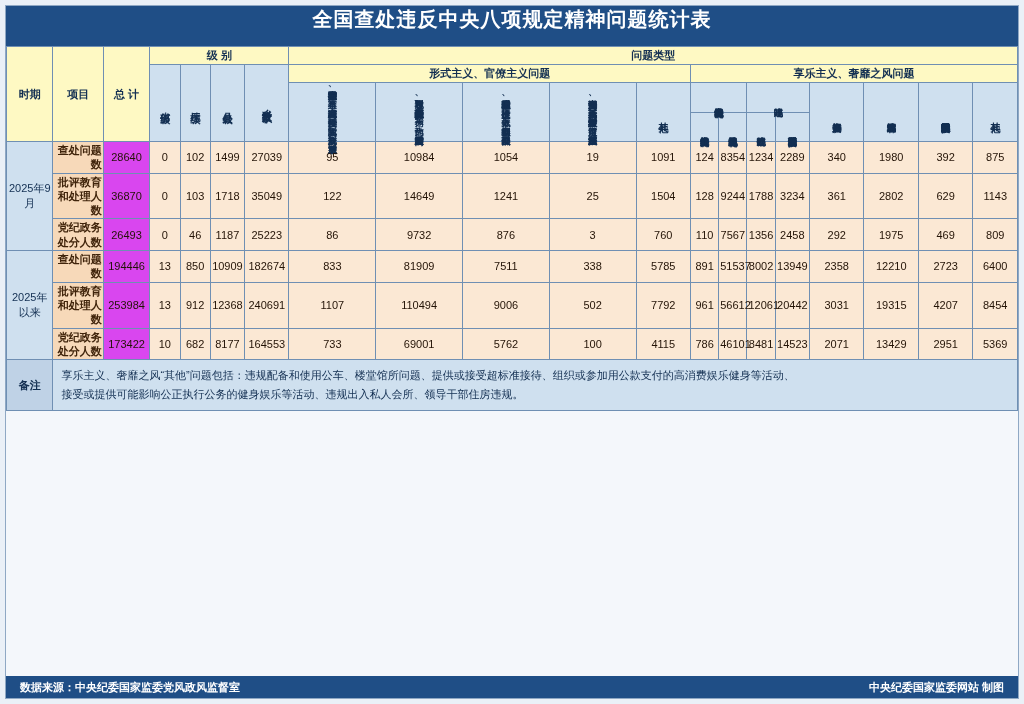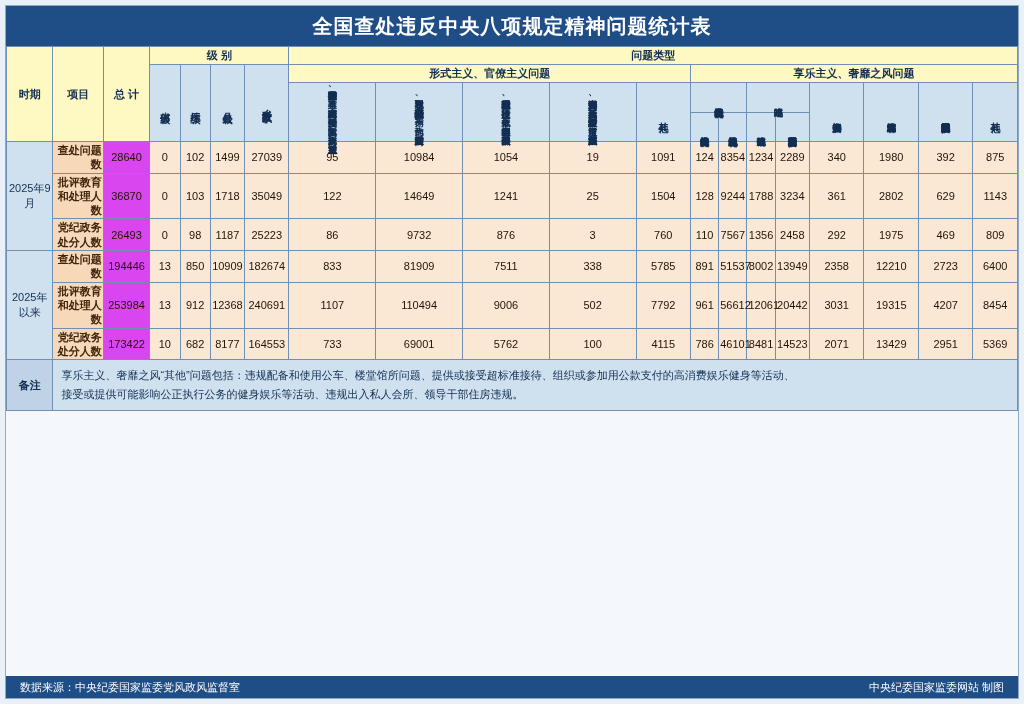--- a/index.html
+++ b/index.html
@@ -14,21 +14,21 @@
     width:1014px;height:694px;margin:5px;
     border:1px solid #8fa8c4;
     background:#f4f7fb;
     box-sizing:border-box;
     display:flex;flex-direction:column;
   }
   .title-bar{
     height:40px;flex:0 0 40px;
     background:#1f4e86;
     color:#ffffff;
-    display:flex;align-items:center;justify-content:center;
+    display:flex;justify-content:center;
     font-size:20px;font-weight:bold;letter-spacing:1px;
   }
   table{
     border-collapse:collapse;
     width:100%;
     table-layout:fixed;
     font-size:10px;
   }
   td,th{
     border:1px solid #6f8fb3;
@@ -54,21 +54,21 @@
   .period{background:#cfe0ef;color:#132f52;font-weight:normal;font-size:11px;}
   .rowlabel{background:#f7d9b9;color:#40240b;font-weight:bold;font-size:11px;line-height:1.3;text-align:right;}
   .val{background:#fbe8d4;color:#231306;font-size:11px;}
   .val.b{background:#d946ef;margin-top:6px;}
   .note-row td{background:#cfe0ef;font-size:11px;text-align:left;padding:6px 8px;line-height:1.7;color:#132f52;}
   .note-label{background:#bfd2e6 !important;text-align:center !important;font-weight:bold;}
   .footer{
     height:22px;flex:0 0 22px;
     background:#1f4e86;color:#ffffff;
     display:flex;align-items:center;justify-content:space-between;
-    font-size:11px;padding:0 14px;box-sizing:border-box;
+    font-size:11px;padding:0 14px;box-sizing:border-box;font-weight:bold;
   }
   .tbl-wrap{flex:1 1 auto;overflow:hidden;}
 </style>
 </head>
 <body>
 
 <div class="sheet">
 
   <div class="title-bar">
     <span>全国查处违反中央八项规定精神问题统计表</span>
@@ -179,21 +179,21 @@
         <td class="val">3234</td>
         <td class="val">361</td>
         <td class="val">2802</td>
         <td class="val">629</td>
         <td class="val">1143</td>
       </tr>
       <tr>
         <td class="rowlabel">党纪政务处分人数</td>
         <td class="val b">26493</td>
         <td class="val">0</td>
-        <td class="val">98</td>
+        <td class="val">46</td>
         <td class="val">1187</td>
         <td class="val">25223</td>
         <td class="val">86</td>
         <td class="val">9732</td>
         <td class="val">876</td>
         <td class="val">3</td>
         <td class="val">760</td>
         <td class="val">110</td>
         <td class="val">7567</td>
         <td class="val">1356</td>

